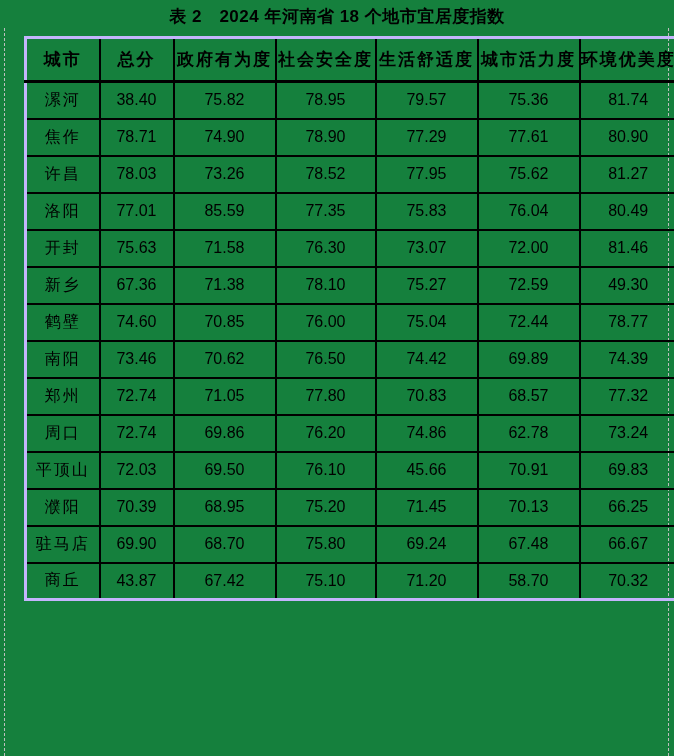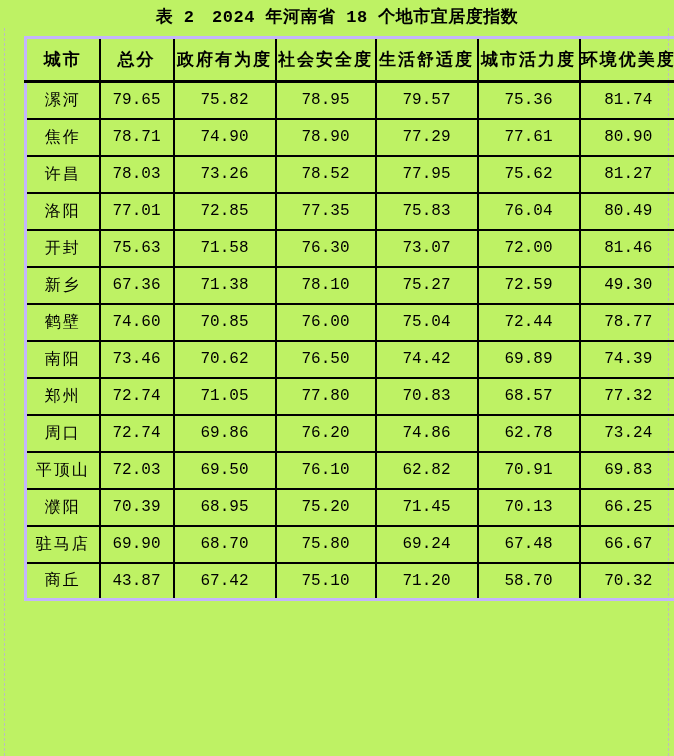--- a/index.html
+++ b/index.html
@@ -4,23 +4,23 @@
 <style>
   html, body {
     margin: 0;
     padding: 0;
     background: #ffffff;
   }
   .page {
     position: relative;
     width: 674px;
     height: 756px;
-    background: #bef264;
+    background: #15803d;
     color: #000000;
-    font-family: Liberation Mono, monospace;
+    font-family: Liberation Sans, sans-serif;
     overflow: hidden;
   }
   
   .boundary {
     position: absolute;
     top: 28px;
     bottom: 0;
     width: 0;
     border-left: 1px dashed #bdbdbd;
   }
@@ -98,21 +98,21 @@
         <th>政府有为度</th>
         <th>社会安全度</th>
         <th>生活舒适度</th>
         <th>城市活力度</th>
         <th>环境优美度</th>
       </tr>
     </thead>
     <tbody id="table-body">
         <tr>
           <td class="city">漯河</td>
-          <td>79.65</td>
+          <td>38.40</td>
           <td>75.82</td>
           <td>78.95</td>
           <td>79.57</td>
           <td>75.36</td>
           <td>81.74</td>
         </tr>
         <tr>
           <td class="city">焦作</td>
           <td>78.71</td>
           <td>74.90</td>
@@ -126,21 +126,21 @@
           <td>78.03</td>
           <td>73.26</td>
           <td>78.52</td>
           <td>77.95</td>
           <td>75.62</td>
           <td>81.27</td>
         </tr>
         <tr>
           <td class="city">洛阳</td>
           <td>77.01</td>
-          <td>72.85</td>
+          <td>85.59</td>
           <td>77.35</td>
           <td>75.83</td>
           <td>76.04</td>
           <td>80.49</td>
         </tr>
         <tr>
           <td class="city">开封</td>
           <td>75.63</td>
           <td>71.58</td>
           <td>76.30</td>
@@ -191,21 +191,21 @@
           <td>76.20</td>
           <td>74.86</td>
           <td>62.78</td>
           <td>73.24</td>
         </tr>
         <tr>
           <td class="city">平顶山</td>
           <td>72.03</td>
           <td>69.50</td>
           <td>76.10</td>
-          <td>62.82</td>
+          <td>45.66</td>
           <td>70.91</td>
           <td>69.83</td>
         </tr>
         <tr>
           <td class="city">濮阳</td>
           <td>70.39</td>
           <td>68.95</td>
           <td>75.20</td>
           <td>71.45</td>
           <td>70.13</td>

